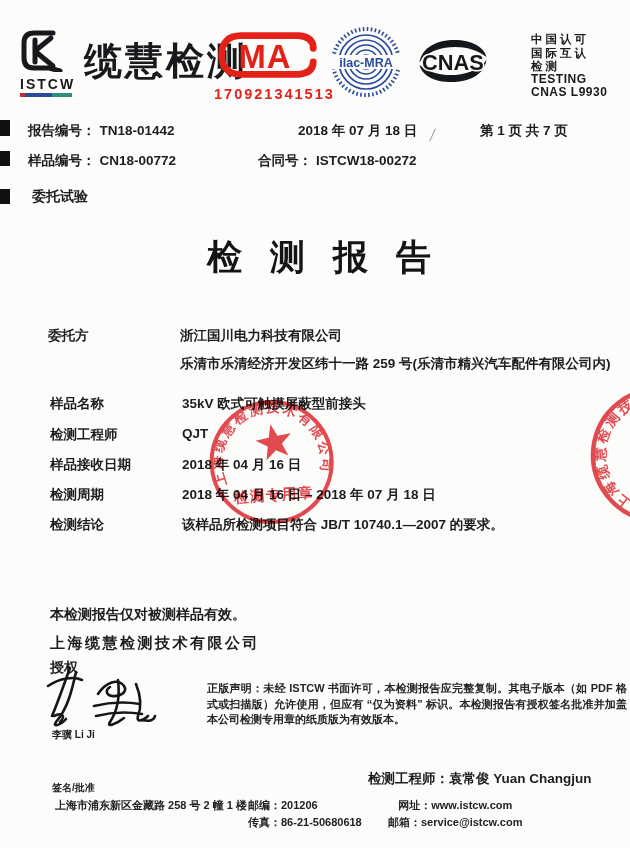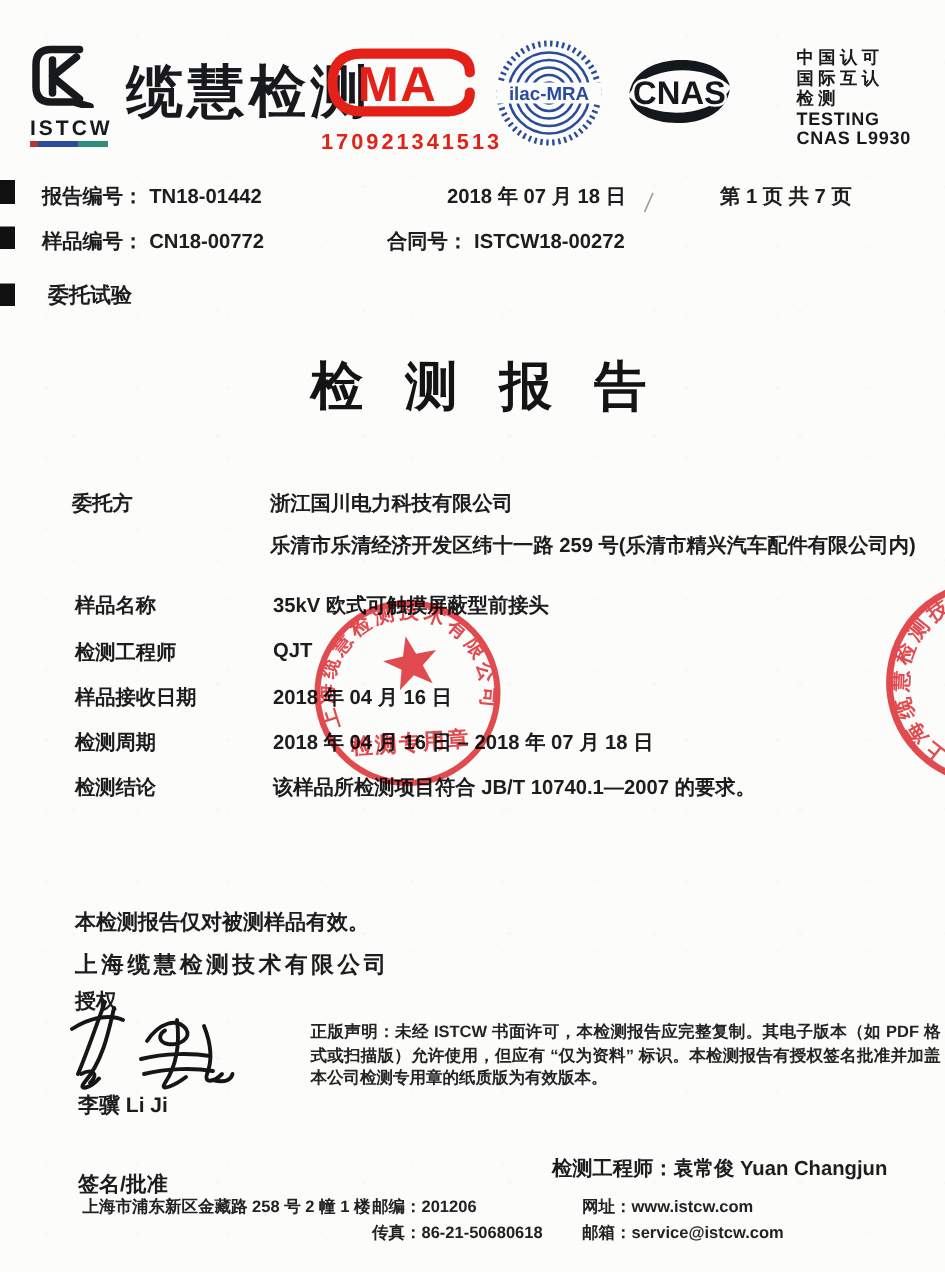--- a/index.html
+++ b/index.html
@@ -23,21 +23,21 @@
   .accr{font-size:11.5px;font-weight:700;letter-spacing:3px;color:#17191c;line-height:14px;}
   .accr .en{letter-spacing:.5px;font-size:12px;line-height:13px;font-weight:800;}
   
   .meta{font-size:13.5px;font-weight:700;white-space:nowrap;}
   .meta .lab{margin-right:4px;}
   
   .title{font-size:35px;font-weight:700;letter-spacing:28px;white-space:nowrap;color:#141414;}
   
   .fld{font-size:13.5px;font-weight:700;white-space:nowrap;}
   .para{font-size:11px;line-height:15.5px;font-weight:600;text-align:justify;color:#242424;}
-  .sig-name{font-size:14px;font-weight:700;}
+  .sig-name{font-size:10px;font-weight:700;}
   .footer-line{font-size:11px;font-weight:700;line-height:17px;white-space:nowrap;color:#222;}
   .scan-mark{background:#101010;}
   .artifact{border-left:1.5px solid #9a9a9a;height:14px;width:0;transform:rotate(24deg);}
   
   .stamp{mix-blend-mode:multiply;opacity:.92;}
 </style>
 </head>
 <body>
 
 <div class="page">
@@ -177,18 +177,18 @@
     <span>检测工程师：</span><span>袁常俊 Yuan Changjun</span>
   </div>
 
   <div class="abs footer-line" style="left:55px;top:797px;">
     <div>上海市浦东新区金藏路 258 号 2 幢 1 楼</div>
   </div>
   <div class="abs footer-line" style="left:248px;top:797px;">
     <div><span>邮编：</span><span>201206</span></div>
     <div><span>传真：</span><span>86-21-50680618</span></div>
   </div>
-  <div class="abs footer-line" style="left:388px;top:797px;">
+  <div class="abs footer-line" style="left:388px;top:797px;text-align:center;">
     <div><span>网址：</span><span>www.istcw.com</span></div>
     <div><span>邮箱：</span><span>service@istcw.com</span></div>
   </div>
 
 </div>
 
 </body></html>

